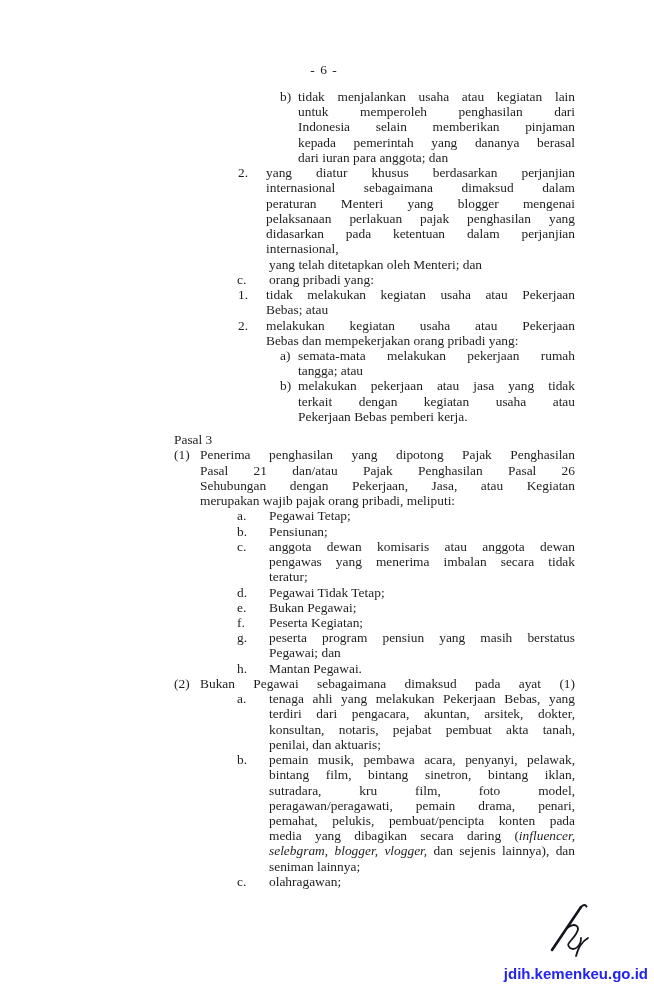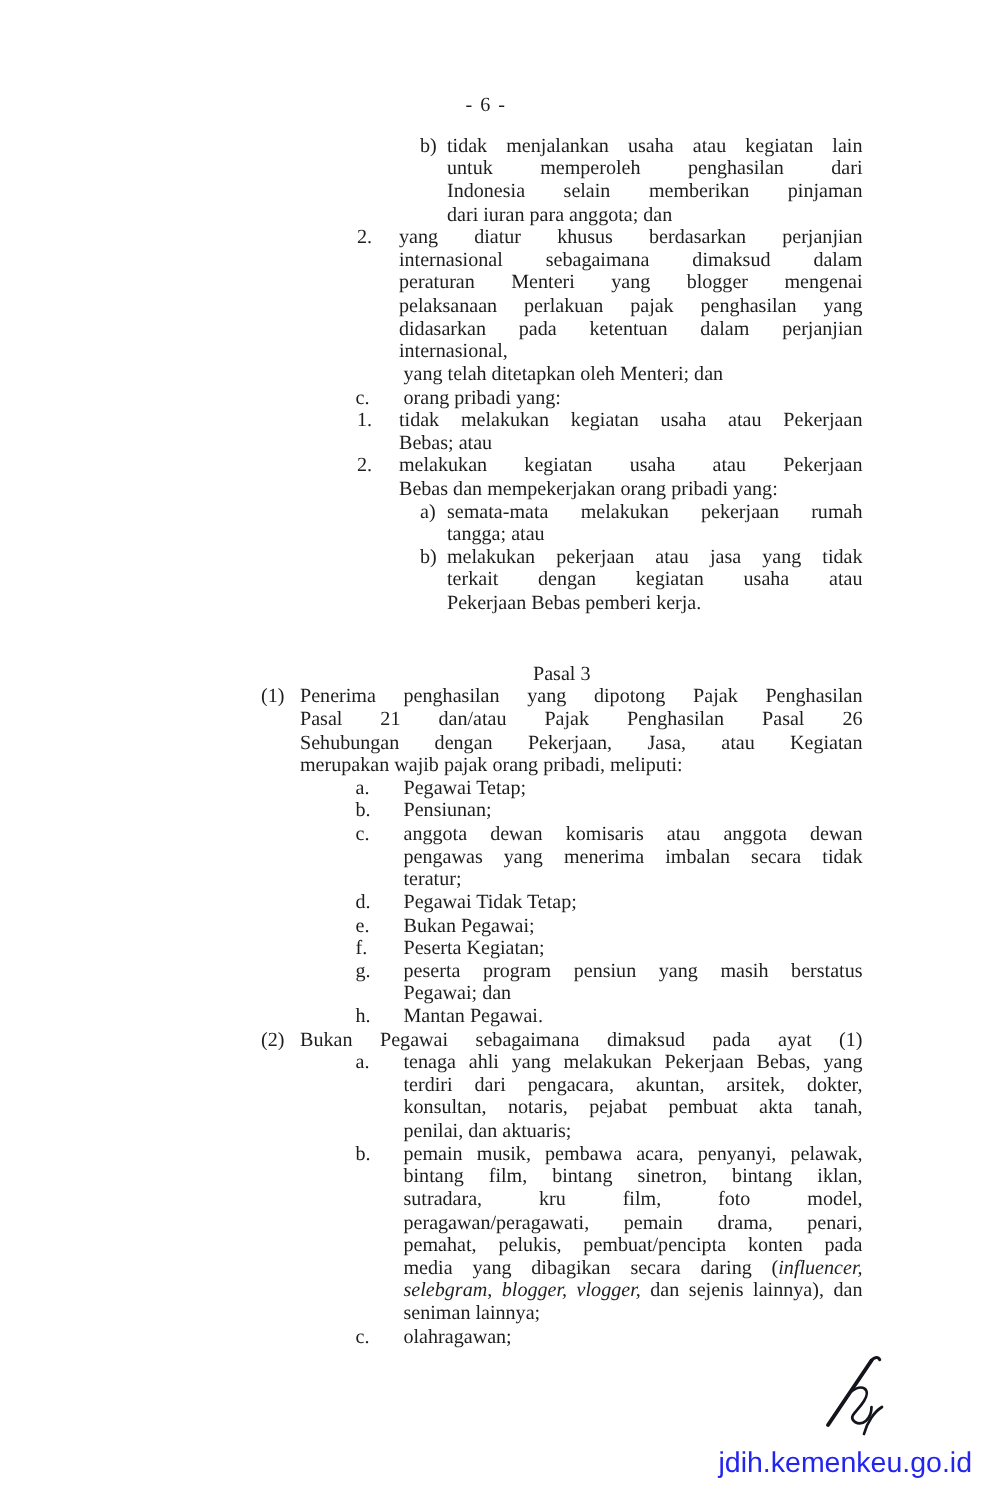--- a/index.html
+++ b/index.html
@@ -10,38 +10,39 @@
   #doc-body{position:absolute;left:0;top:89px;width:654px;font-size:13.4px;line-height:15.23px;}
   .block{position:relative;padding-right:79px;}
   .block .label{position:absolute;}
   .l1{padding-left:200px;} .l1 > .label{left:174px;}
   .l2{padding-left:238px;margin-left:31px;} .l2 > .label{left:206px;}
   .l3{padding-left:266px;} .l3 > .label{left:238px;}
   .l4{padding-left:298px;} .l4 > .label{left:280px;}
   .line{min-height:15.23px;}
   .line.j{text-align:justify;text-align-last:justify;}
   .it{font-style:italic;}
-  .heading{margin-top:32px;margin-left:174px;width:401px;text-align:center;}
+  .heading{margin-top:8px;margin-left:174px;width:401px;}
   #signature{position:absolute;left:545px;top:903px;}
   #footer-link{position:absolute;right:6px;top:965px;font-family:"Liberation Sans", sans-serif;
-        font-size:19px;font-weight:400;text-decoration:none;}
+        font-size:15px;font-weight:700;text-decoration:none;}
 </style>
 </head>
 <body>
 
 <div id="page" style="color: rgb(30, 30, 30);">
 
   <div id="page-number">- 6 -</div>
 
   <div id="doc-body">
       <div class="block l4">
         <span class="label">b)</span>
         <div class="line j"><span>tidak menjalankan usaha atau kegiatan lain</span></div>
         <div class="line j"><span>untuk memperoleh penghasilan dari</span></div>
         <div class="line j"><span>Indonesia selain memberikan pinjaman</span></div>
+        <div class="line j"><span>kepada pemerintah yang dananya berasal</span></div>
         <div class="line"><span>dari iuran para anggota; dan</span></div>
       </div>
       <div class="block l3">
         <span class="label">2.</span>
         <div class="line j"><span>yang diatur khusus berdasarkan perjanjian</span></div>
         <div class="line j"><span>internasional sebagaimana dimaksud dalam</span></div>
         <div class="line j"><span>peraturan Menteri yang blogger mengenai</span></div>
         <div class="line j"><span>pelaksanaan perlakuan pajak penghasilan yang</span></div>
         <div class="line j"><span>didasarkan pada ketentuan dalam perjanjian</span></div>
         <div class="line"><span>internasional,</span></div>

